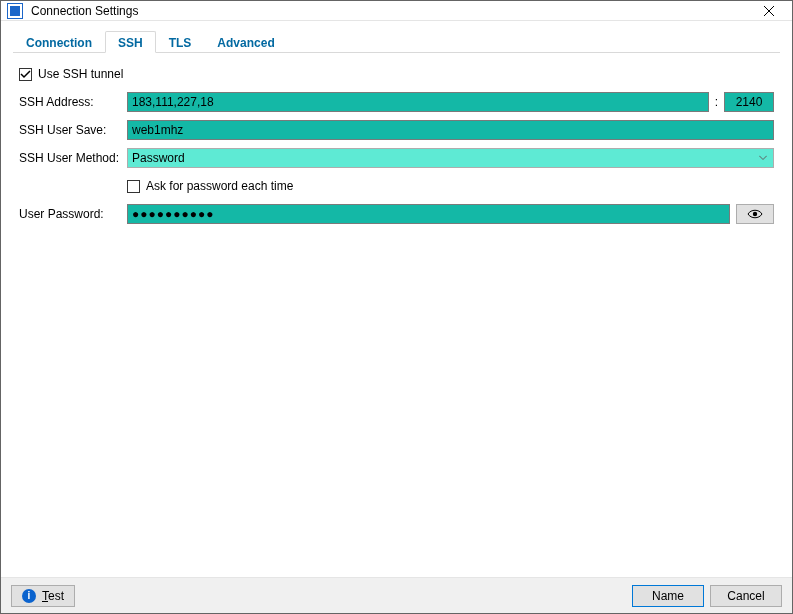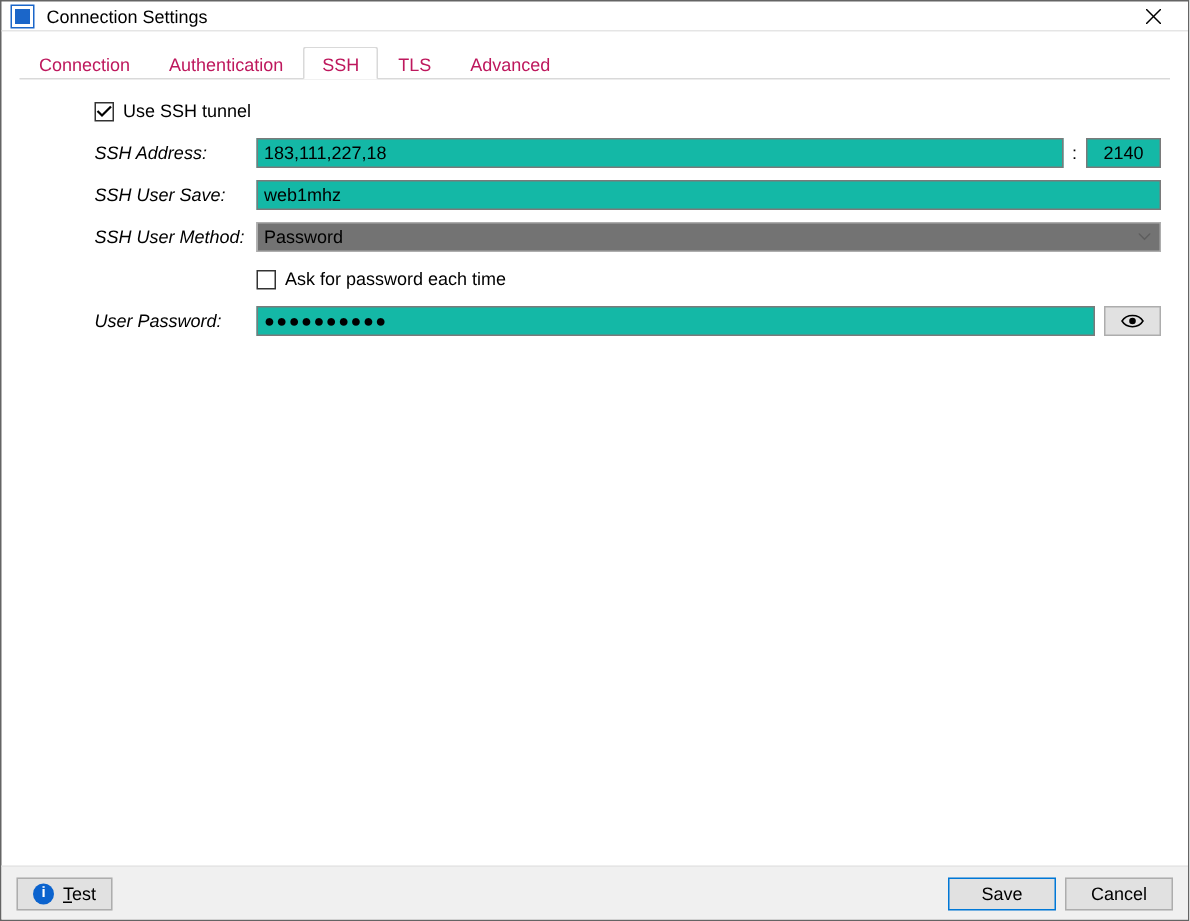--- a/index.html
+++ b/index.html
@@ -69,60 +69,59 @@
     height: 22px;
     display: flex;
     border-bottom: 1px solid #d9d9d9;
     position: relative;
     z-index: 1;
   }
   .tab {
     padding: 0 12px;
     height: 22px;
     line-height: 22px;
-    color: #be185d;
+    color: #0369a1;
     cursor: pointer;
     border: 1px solid transparent;
     border-bottom: none;
     position: relative;
+    font-weight: bold;
   }
   .tab.active {
     border: 1px solid #d9d9d9;
     border-bottom: 1px solid #fff;
     background: #fff;
     margin-bottom: -1px;
     border-radius: 2px 2px 0 0;
   }
 
   .tabpage {
     padding: 10px 6px;
-    margin-left: 44px;
   }
 
   .form-row {
     display: flex;
     align-items: center;
     margin-bottom: 6px;
     min-height: 22px;
   }
   .form-label {
     width: 108px;
     text-align: left;
     padding-right: 6px;
-    font-style: italic;
   }
   input[type="text"], input[type="password"], .select {
     height: 20px;
     border: 1px solid #7a7a7a;
     background: #14b8a6;
     font: inherit;
     padding: 0 4px;
   }
   .select {
-    background: #737373;
+    background: #5eead4;
     border-color: #adadad;
     display: flex;
     align-items: center;
     position: relative;
     padding-right: 8px;
   }
   .select .chev {
     position: absolute;
     right: 6px;
     top: 50%;
@@ -215,21 +214,20 @@
         <line x1="0" y1="0" x2="10" y2="10"></line>
         <line x1="10" y1="0" x2="0" y2="10"></line>
       </svg>
     </div>
   </div>
 
   <div class="content">
 
     <div class="tabs">
       <div class="tab">Connection</div>
-      <div class="tab">Authentication</div>
       <div class="tab active">SSH</div>
       <div class="tab">TLS</div>
       <div class="tab">Advanced</div>
     </div>
 
     <div class="tabpage">
 
       <div class="form-row">
         <label class="check-label">
           <span class="check">
@@ -284,17 +282,17 @@
     </div>
 
   </div>
 
   <div class="footer">
     <button class="btn btn-test">
       <span class="info-ico">i</span>
       <span><span class="u">T</span><span>est</span></span>
     </button>
     <div class="spacer"></div>
-    <button class="btn primary">Save</button>
+    <button class="btn primary">Name</button>
     <button class="btn">Cancel</button>
   </div>
 
 </div>
 
 </body></html>

